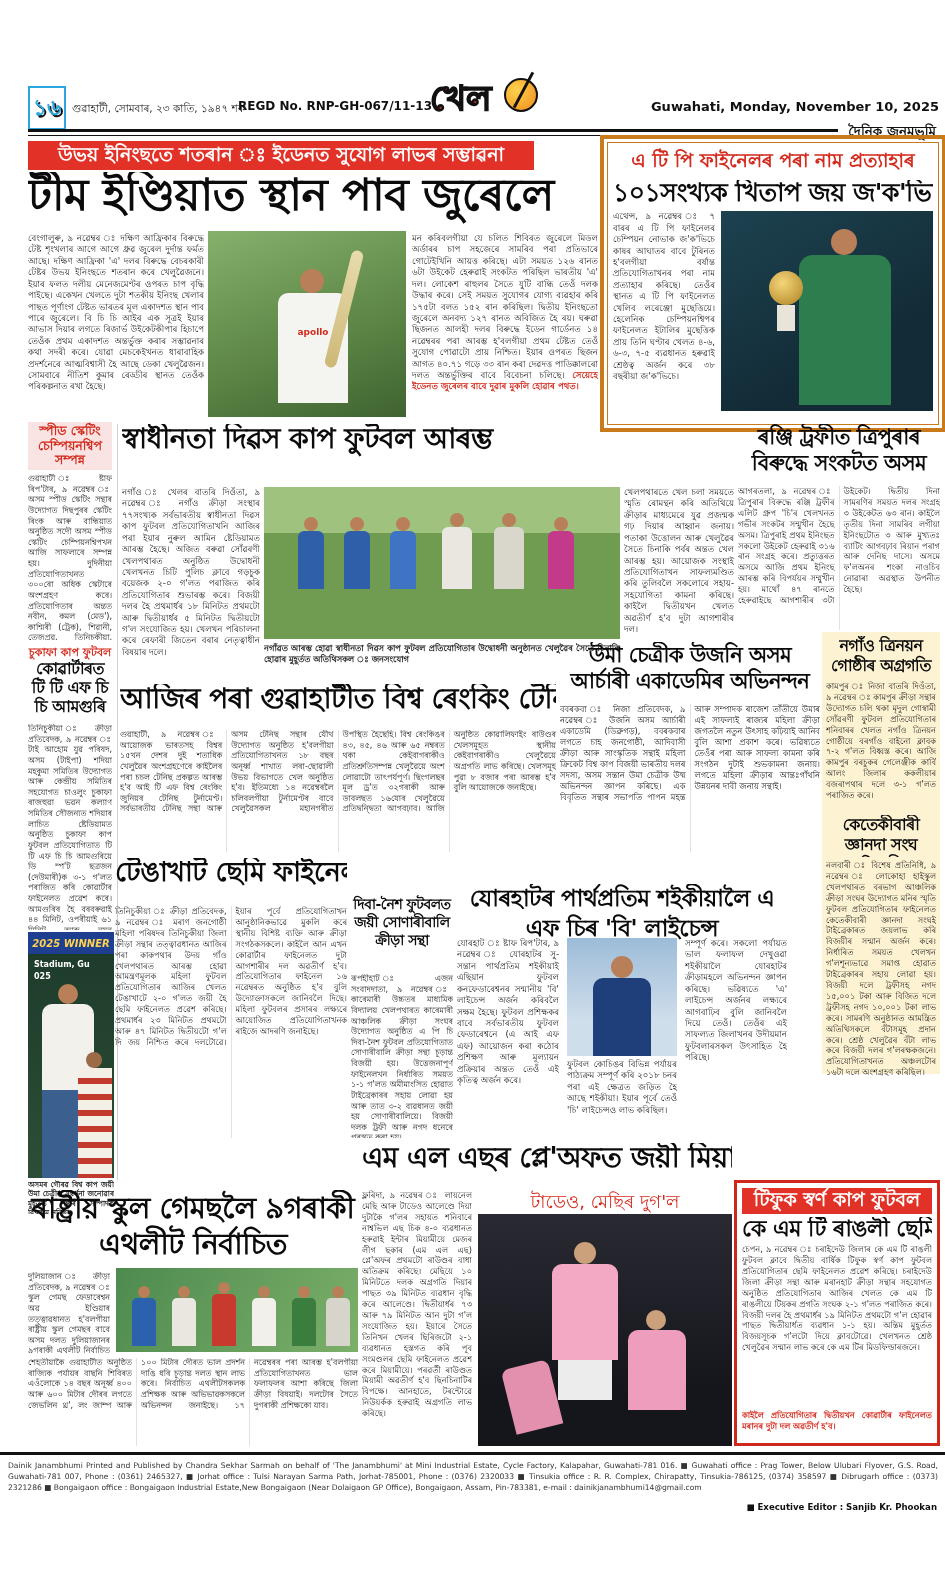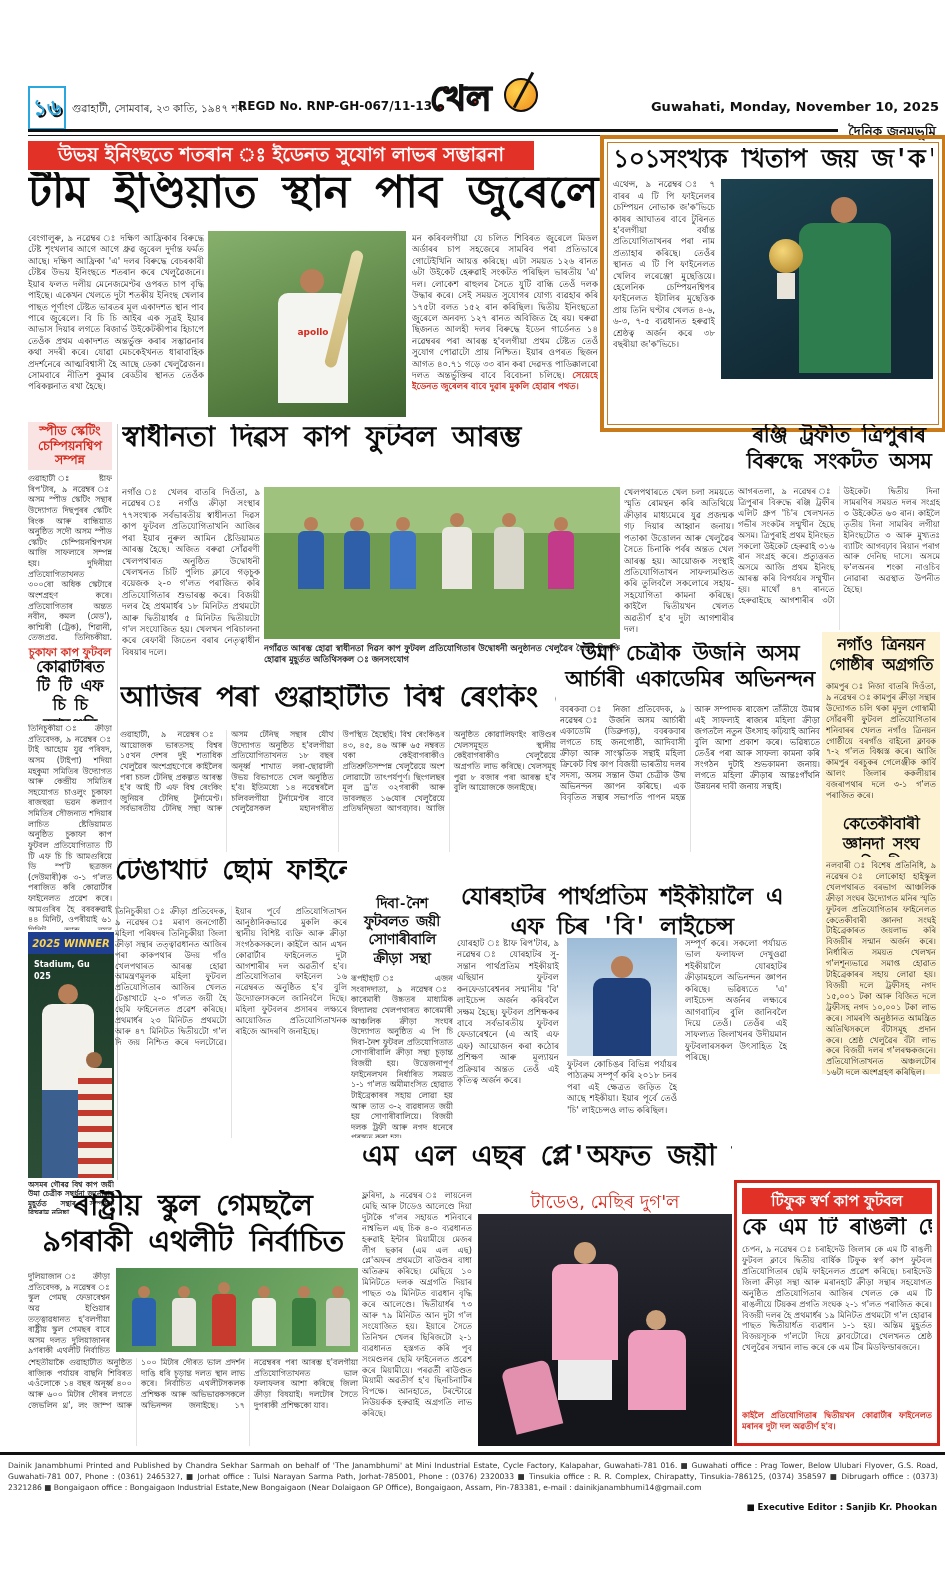--- a/index.html
+++ b/index.html
@@ -1,19 +1,19 @@
 <!DOCTYPE html>
 <html><head>
 <meta charset="utf-8">
 <style>
   html,body{margin:0;padding:0;background:#e9e9e9;}
   .page{position:relative;width:945px;height:1571px;background:#ffffff;overflow:hidden;
         font-family:"DejaVu Sans",sans-serif;color:#111;}
   .abs{position:absolute;}
-  .headline{font-weight:bold;color:#0b0b0b;line-height:1.05;letter-spacing:-0.5px;overflow:hidden;font-family:Liberation Mono, monospace;}
+  .headline{font-weight:bold;color:#0b0b0b;line-height:1.05;letter-spacing:-0.5px;overflow:hidden;}
   .body-text{font-size:8.6px;line-height:1.33;text-align:justify;color:#1c1c1c;overflow:hidden;}
   .cols2{column-count:2;column-gap:9px;column-rule:1px solid #e2e2e2;}
   .cols3{column-count:3;column-gap:9px;column-rule:1px solid #e2e2e2;}
   .cols4{column-count:4;column-gap:9px;column-rule:1px solid #e2e2e2;}
   .red-banner{background:#e23127;color:#ffffff;font-weight:bold;display:flex;align-items:center;justify-content:center;overflow:hidden;}
   .red-text{color:#d42b1e;}
   .center{text-align:center;}
   .photo{position:absolute;overflow:hidden;}
   .fig-head{position:absolute;border-radius:50%;background:#b97f58;}
   .caption{font-size:8.3px;font-weight:bold;color:#222;line-height:1.3;text-align:justify;overflow:hidden;}
@@ -47,20 +47,21 @@
     </div>
     <div class="abs" style="left:130px;top:18px;width:12px;height:120px;background:linear-gradient(#e8dcad,#cdb877);transform:rotate(14deg);border-radius:6px;"></div>
   </div>
   <div class="abs body-text" style="left:412px;top:233px;width:186px;height:184px;">
     <span>মন কৰিবলগীয়া যে চলিত শিবিৰত জুৰেলে মিডল অৰ্ডাৰৰ চাপ সহজেৰে সামৰিব পৰা প্ৰতিভাৰে গোটেইখিনি আয়ত্ত কৰিছে। এটা সময়ত ১২৬ ৰানত ৬টা উইকেট হেৰুৱাই সংকটত পৰিছিল ভাৰতীয় 'এ' দল। লোকেশ ৰাহুলৰ সৈতে যুটি বান্ধি তেওঁ দলক উদ্ধাৰ কৰে। সেই সময়ত সুযোগৰ যোগ্য ব্যৱহাৰ কৰি ১৭৫টা বলত ১৫২ ৰান কৰিছিল। দ্বিতীয় ইনিংছতো জুৰেলে অনবদ্য ১২৭ ৰানত অবিজিত হৈ ৰয়। ঘৰুৱা ছিজনত আলহী দলৰ বিৰুদ্ধে ইডেন গাৰ্ডেনত ১৪ নৱেম্বৰৰ পৰা আৰম্ভ হ'বলগীয়া প্ৰথম টেষ্টত তেওঁ সুযোগ পোৱাটো প্ৰায় নিশ্চিত। ইয়াৰ ওপৰত ছিজন আগত ৪০.৭১ গড়ে ৩৩ ৰান কৰা দেৱদত্ত পাডিক্কালৰো দলত অন্তৰ্ভুক্তিৰ বাবে বিবেচনা চলিছে।</span>
     <span class="red-text" style="font-weight:bold;">সেয়েহে ইডেনত জুৰেলৰ বাবে দুৱাৰ মুকলি হোৱাৰ পথত।</span>
   </div>
 
   <div class="abs" style="left:600px;top:135px;width:332px;height:283px;border:4px solid #c97a1a;padding:3px;">
     <div style="border:1px solid #c97a1a;height:100%;box-sizing:border-box;padding:3px 5px;">
+      <div class="center red-text" style="font-size:19px;font-weight:bold;white-space:nowrap;overflow:hidden;">এ টি পি ফাইনেলৰ পৰা নাম প্ৰত্যাহাৰ</div>
       <div class="center headline" style="font-size:25px;margin-top:2px;white-space:nowrap;">১০১সংখ্যক খিতাপ জয় জ'ক'ভিচৰ</div>
       <div style="display:flex;margin-top:5px;gap:6px;">
         <div class="body-text" style="width:102px;height:200px;flex:none;">এথেন্স, ৯ নৱেম্বৰ ঃ ৭ বাৰৰ এ টি পি ফাইনেলৰ চেম্পিয়ন নোভাক জ'ক'ভিচে কাষৰ আঘাতৰ বাবে টুৰিনত হ'বলগীয়া বৰ্ষান্ত প্ৰতিযোগিতাখনৰ পৰা নাম প্ৰত্যাহাৰ কৰিছে। তেওঁৰ স্থানত এ টি পি ফাইনেলত খেলিব লৰেঞ্জো মুছেত্তিয়ে। হেলেনিক চেম্পিয়নশ্বিপৰ ফাইনেলত ইটালিৰ মুছেত্তিক প্ৰায় তিনি ঘণ্টাৰ খেলত ৪-৬, ৬-৩, ৭-৫ ব্যৱধানত হৰুৱাই শ্ৰেষ্ঠত্ব অৰ্জন কৰে ৩৮ বছৰীয়া জ'ক'ভিচে।</div>
         <div class="photo" style="position:relative;flex:1;height:200px;background:linear-gradient(150deg,#1d4250,#122b36 70%);">
           <div class="fig-head" style="left:110px;top:18px;width:26px;height:26px;"></div>
           <div class="abs" style="left:78px;top:44px;width:92px;height:150px;background:#2e7d4f;border-radius:14px 14px 0 0;"></div>
           <div class="abs" style="left:48px;top:60px;width:34px;height:34px;border-radius:50%;background:radial-gradient(circle at 40% 35%,#f4d77a,#ad7f22);"></div>
           <div class="abs" style="left:56px;top:94px;width:18px;height:26px;background:#e8e4da;"></div>
         </div>
       </div>
@@ -164,21 +165,21 @@
   <div class="photo" style="left:478px;top:1214px;width:254px;height:232px;background:linear-gradient(#2a2a33,#15151c 75%);">
     <div class="fig-head" style="left:96px;top:28px;width:22px;height:22px;background:#caa17a;"></div>
     <div class="abs" style="left:74px;top:50px;width:66px;height:96px;background:#f3a9c4;border-radius:10px 10px 0 0;"></div>
     <div class="abs" style="left:80px;top:146px;width:54px;height:40px;background:#ececec;"></div>
     <div class="fig-head" style="left:168px;top:96px;width:20px;height:20px;background:#caa17a;"></div>
     <div class="abs" style="left:150px;top:116px;width:58px;height:80px;background:#ef9dbc;border-radius:10px 10px 0 0;"></div>
     <div class="abs" style="left:30px;top:150px;width:48px;height:66px;background:#e390ae;border-radius:8px 8px 0 0;transform:rotate(-14deg);"></div>
   </div>
 
   <div class="abs" style="left:734px;top:1180px;width:206px;height:266px;border:3px solid #d0271d;padding:5px;box-sizing:border-box;">
-    <div class="red-banner" style="height:26px;font-size:15px;">টিফুক স্বৰ্ণ কাপ ফুটবল</div>
+    <div class="red-banner" style="height:26px;font-size:19px;">টিফুক স্বৰ্ণ কাপ ফুটবল</div>
     <div class="center headline" style="font-size:22px;margin-top:3px;white-space:nowrap;">কে এম টি ৰাঙলী ছেমিত</div>
     <div class="body-text" style="font-size:8.2px;height:166px;margin-top:4px;">চেপন, ৯ নৱেম্বৰ ঃ চৰাইদেউ জিলাৰ কে এম টি ৰাঙলী ফুটবল ক্লাবে দ্বিতীয় বাৰ্ষিক টিফুক স্বৰ্ণ কাপ ফুটবল প্ৰতিযোগিতাৰ ছেমি ফাইনেলত প্ৰৱেশ কৰিছে। চৰাইদেউ জিলা ক্ৰীড়া সন্থা আৰু মৰানহাট ক্ৰীড়া সন্থাৰ সহযোগত অনুষ্ঠিত প্ৰতিযোগিতাৰ আজিৰ খেলত কে এম টি ৰাঙলীয়ে টিয়কৰ প্ৰগতি সংঘক ২-১ গ'লত পৰাজিত কৰে। বিজয়ী দলৰ হৈ প্ৰথমাৰ্ধৰ ১৯ মিনিটত প্ৰথমটো গ'ল হোৱাৰ পাছত দ্বিতীয়াৰ্ধত ব্যৱধান ১-১ হয়। অন্তিম মুহূৰ্তত বিজয়সূচক গ'লটো দিয়ে ক্লাবটোৱে। খেলখনত শ্ৰেষ্ঠ খেলুৱৈৰ সন্মান লাভ কৰে কে এম টিৰ মিডফিল্ডাৰজনে।</div>
     <div class="body-text red-text" style="font-size:8.2px;font-weight:bold;height:22px;">কাইলৈ প্ৰতিযোগিতাৰ দ্বিতীয়খন কোৱাৰ্টাৰ ফাইনেলত মৰানৰ দুটা দল অৱতীৰ্ণ হ'ব।</div>
   </div>
 
   <div class="abs" style="left:0;right:0;top:1452px;border-top:3px solid #111;"></div>
   <div class="abs" style="left:8px;top:1460px;width:930px;height:38px;font-size:7.6px;line-height:1.45;color:#333;text-align:justify;overflow:hidden;">Dainik Janambhumi Printed and Published by Chandra Sekhar Sarmah on behalf of 'The Janambhumi' at Mini Industrial Estate, Cycle Factory, Kalapahar, Guwahati-781 016. ■ Guwahati office : Prag Tower, Below Ulubari Flyover, G.S. Road, Guwahati-781 007, Phone : (0361) 2465327, ■ Jorhat office : Tulsi Narayan Sarma Path, Jorhat-785001, Phone : (0376) 2320033 ■ Tinsukia office : R. R. Complex, Chirapatty, Tinsukia-786125, (0374) 358597 ■ Dibrugarh office : (0373) 2321286 ■ Bongaigaon office : Bongaigaon Industrial Estate,New Bongaigaon (Near Dolaigaon GP Office), Bongaigaon, Assam, Pin-783381, e-mail : dainikjanambhumi14@gmail.com</div>
   <div class="abs" style="right:8px;top:1502px;font-size:8.6px;font-weight:bold;color:#111;">■ Executive Editor : Sanjib Kr. Phookan</div>
 
 </div>

